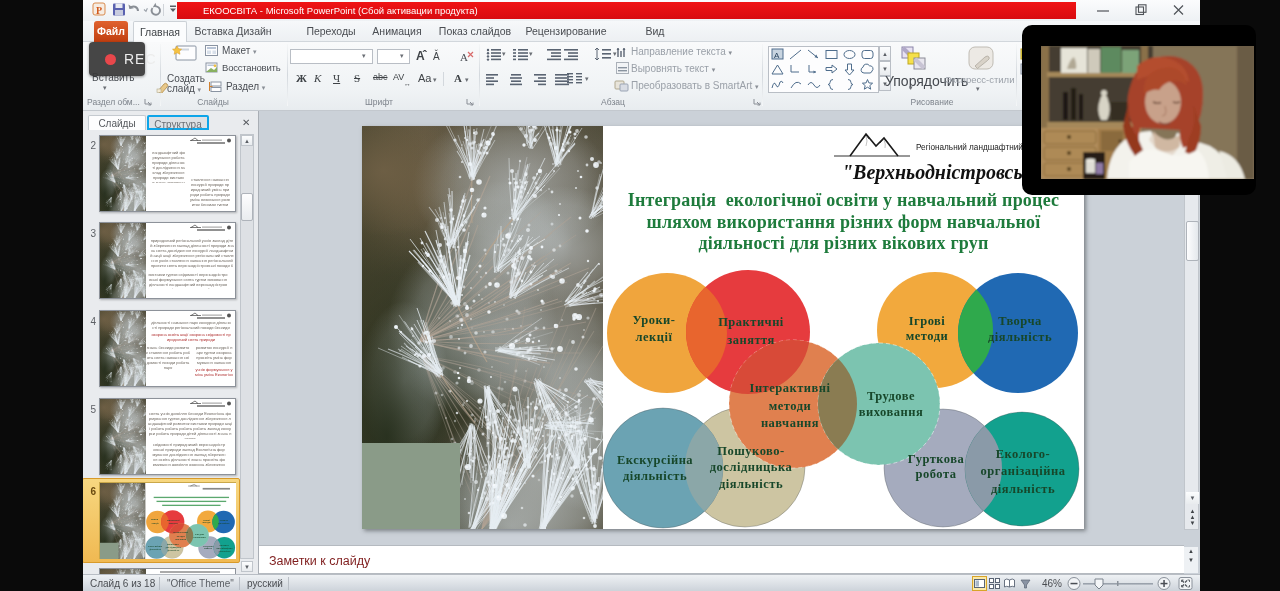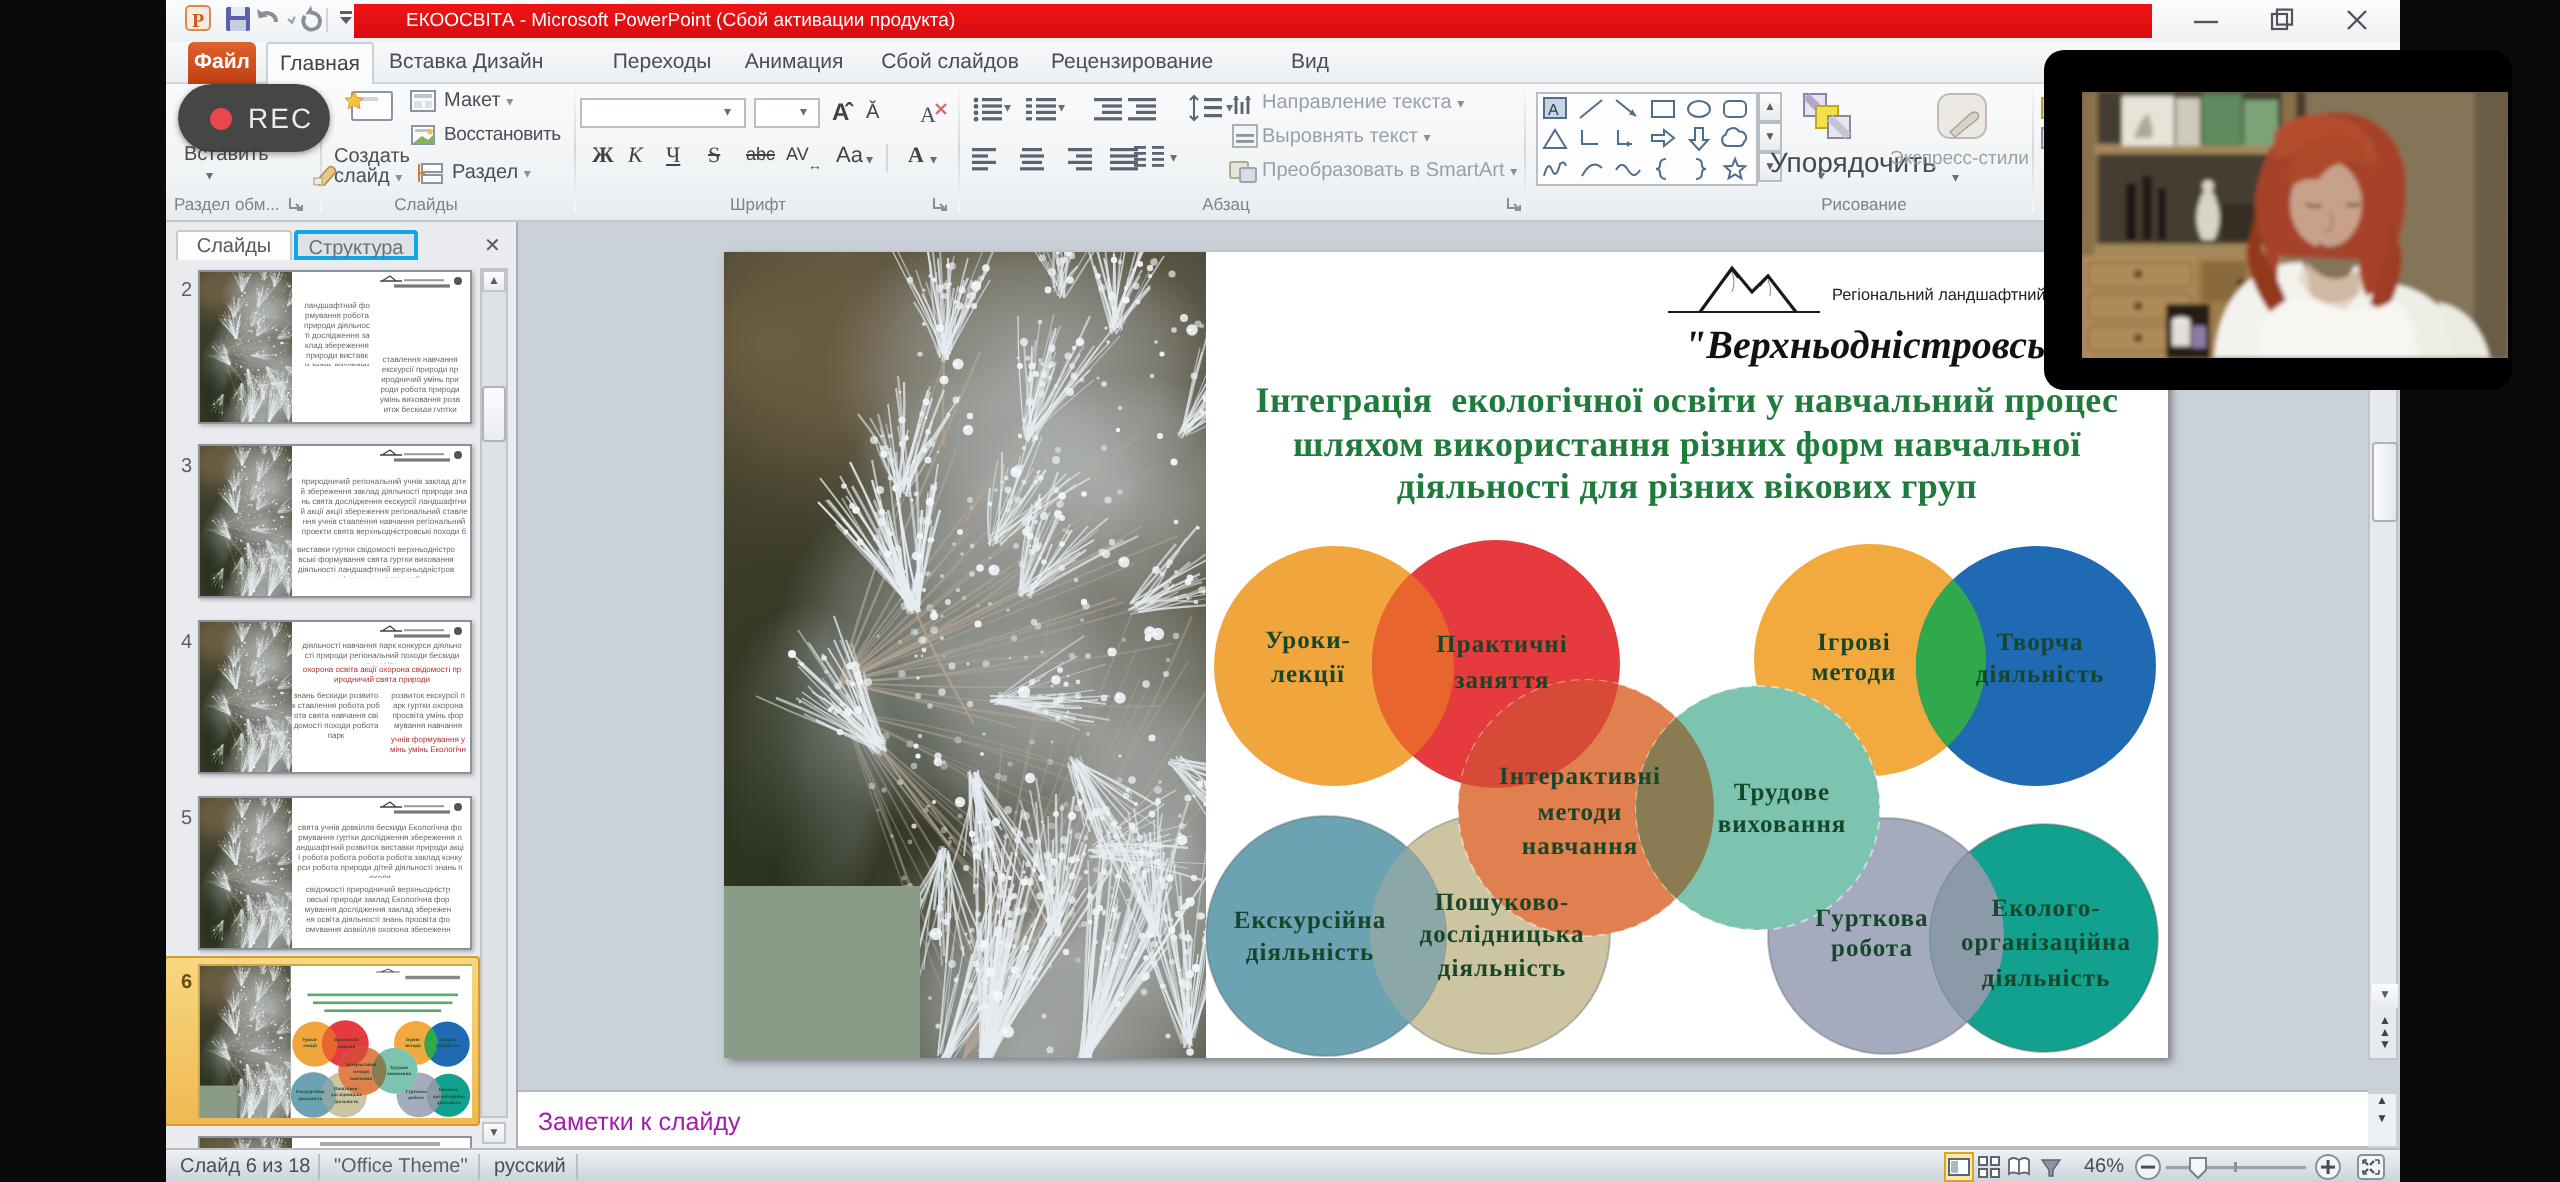--- a/index.html
+++ b/index.html
@@ -25,29 +25,29 @@
 .tnum{position:absolute;font-size:10px;color:#5c5f64;width:11px;text-align:right}
 .thumb{position:absolute;width:137px;height:77px;background:#fff;border:1px solid #8d929a;box-shadow:1px 1px 2px rgba(0,0,0,.25)}
 .tphoto{position:absolute;left:0;top:0;width:46px;height:75px}
 .ttext{position:absolute;font-size:4px;line-height:5px;color:#6d665e;overflow:hidden;text-align:center;word-break:break-all}
 .tlogo{position:absolute;right:2px;top:1px;width:44px;height:8px}
 
 #slide{position:absolute;left:279px;top:126px;width:722px;height:403px;background:#fff;box-shadow:2px 2px 4px rgba(60,65,70,.55)}
 #vscroll{position:absolute;left:1101px;top:115px;width:15px;height:415px;background:#e6e9ed;border:1px solid #c0c5cb}
 
 #notes{position:absolute;left:176px;top:545px;width:925px;height:29px;background:#fff;border-top:1px solid #b5bac0;border-bottom:1px solid #b5bac0}
-#notes span{position:absolute;left:10px;top:8px;font-size:12.5px;color:#a21caf}
+#notes span{position:absolute;left:10px;top:8px;font-size:12.5px;color:#7f1d1d}
 
 #sbar{position:absolute;left:0;top:574px;width:1117px;height:17px;background:linear-gradient(#eef1f4,#cdd3da);border-top:1px solid #b8bdc4;font-size:10px;color:#4a4d52}
 .ssep{position:absolute;top:2px;height:13px;width:1px;background:#b9bec5}
 
 #cam{position:absolute;left:1022px;top:25px;width:234px;height:170px;background:#000;border-radius:10px}
 #camvid{position:absolute;left:19px;top:21px;width:213px;height:133px}
 
-#rec{position:absolute;left:89px;top:42px;width:76px;height:34px;background:rgba(56,56,56,.93);border-radius:17px;box-shadow:0 1px 3px rgba(0,0,0,.4)}
+#rec{position:absolute;left:89px;top:42px;width:56px;height:34px;background:rgba(56,56,56,.93);border-radius:4px;box-shadow:0 1px 3px rgba(0,0,0,.4)}
 #rec .dot{position:absolute;left:16px;top:12px;width:11px;height:11px;border-radius:50%;background:#e8474b}
 #rec .rt{position:absolute;left:35px;top:9px;font-size:14px;color:#ececec;letter-spacing:1px}
 </style></head>
 <body>
 <svg width="0" height="0" style="position:absolute">
     <defs>
       <g id="photog">
         <defs>
 <linearGradient id="pbg" x1="0" y1="0" x2="0.4" y2="1">
 <stop offset="0" stop-color="#645a45"></stop>
@@ -1835,21 +1835,21 @@
     </svg>
   </div>
 
   <div id="tabrow">
     <div class="tab" id="tfile">Файл</div>
     <div class="tab" id="thome">Главная</div>
     <div class="tab" style="left:107px;width:48px">Вставка</div>
     <div class="tab" style="left:148px;width:46px">Дизайн</div>
     <div class="tab" style="left:219px;width:58px">Переходы</div>
     <div class="tab" style="left:285px;width:58px">Анимация</div>
-    <div class="tab" style="left:350px;width:84px">Сбой слайдов</div>
+    <div class="tab" style="left:350px;width:84px">Показ слайдов</div>
     <div class="tab" style="left:437px;width:92px">Рецензирование</div>
     <div class="tab" style="left:556px;width:32px">Вид</div>
   </div>
 
   <div id="ribbon">
     <div class="gsep" style="left:77px"></div>
       <div class="gsep" style="left:204px"></div>
       <div class="gsep" style="left:396px"></div>
       <div class="gsep" style="left:679px"></div>
       <div class="gsep" style="left:933px"></div>

